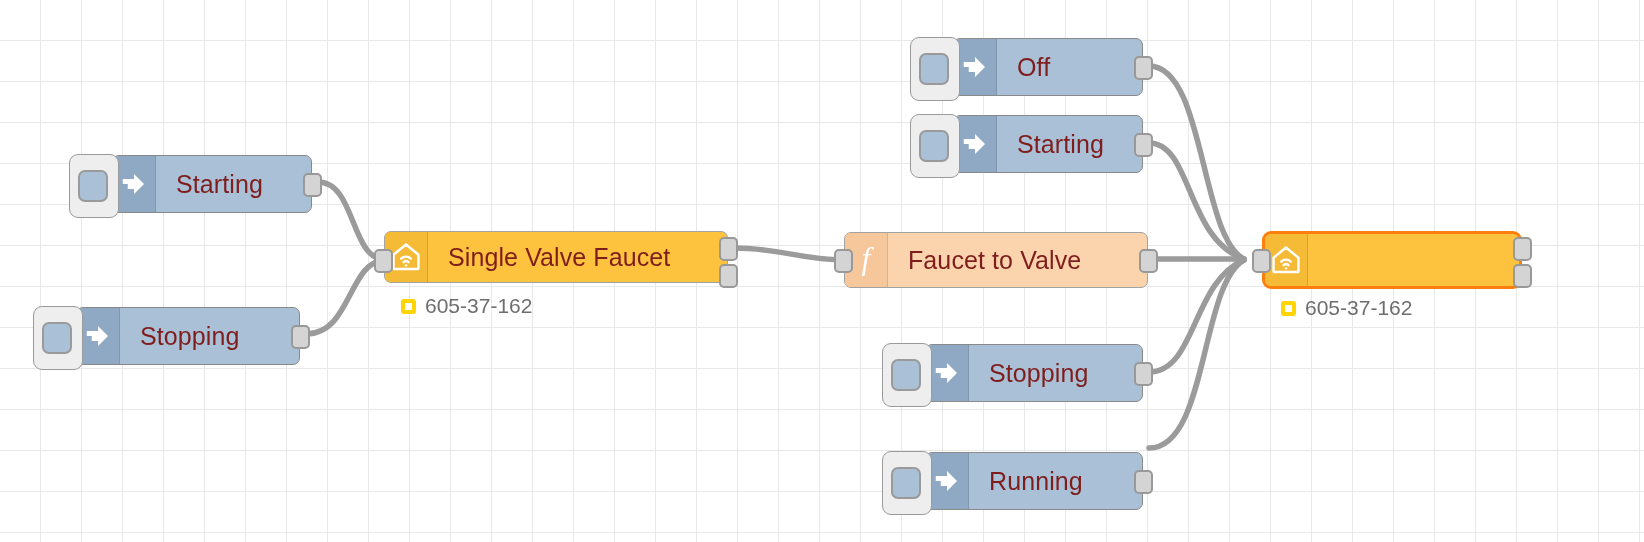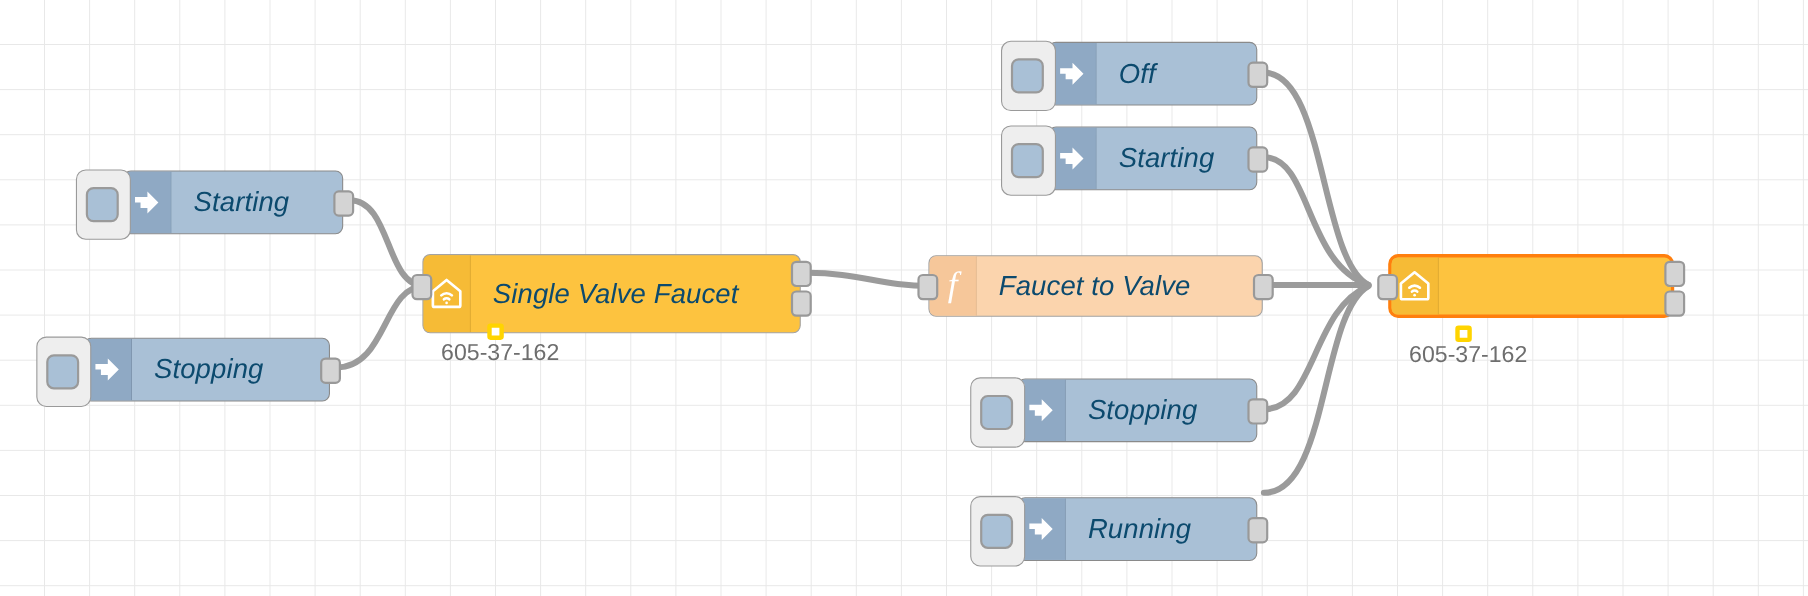--- a/index.html
+++ b/index.html
@@ -46,23 +46,22 @@
     border-right: 1px solid rgba(0,0,0,0.10);
     border-top-left-radius: 6px;
     border-bottom-left-radius: 6px;
   }
   .node-label {
     flex: 1 1 auto;
     display: flex;
     align-items: center;
     padding-left: 20px;
     padding-right: 14px;
-    font-style: italic;
     font-size: 25px;
-    color: #0c4a6e;
+    color: #7f1d1d;
     white-space: nowrap;
     letter-spacing: 0.1px;
   }
   
   .node-inject {
     background: #a9c0d6;
     border-color: #8a8a8a;
   }
   .node-inject .node-icon {
     background: #8fa9c4;
@@ -127,21 +126,20 @@
   .port-out { right: -11px; }
   
   .node-status {
     position: absolute;
     display: flex;
     align-items: center;
     font-size: 21px;
     color: #6e6e6e;
     white-space: nowrap;
     font-style: normal;
-    flex-direction: column;
   }
   .status-dot {
     width: 15px;
     height: 15px;
     box-sizing: border-box;
     border: 4px solid #ffd400;
     background: #ffffff;
     border-radius: 3px;
     margin-right: 9px;
   }
@@ -192,21 +190,21 @@
     </div>
     <div class="node-icon">
       <svg class="ic" width="30" height="30" viewBox="0 0 24 24" fill="#ffffff">
         <path d="M3 8h9V4l8 8-8 8v-4H7v-4H3z"></path>
       </svg>
     </div>
     <div class="node-label">Stopping</div>
     <div class="port port-out" style="top:17px;"></div>
   </div>
 
-  <div class="node node-ha" style="left:384px; top:231px; width:344px; height:72px;">
+  <div class="node node-ha" style="left:384px; top:231px; width:344px; height:52px;">
     <div class="node-icon">
       <svg class="ic" width="34" height="34" viewBox="0 0 24 24" fill="none" stroke="#ffffff" stroke-width="1.7" stroke-linecap="round" stroke-linejoin="round">
         <path d="M3.2 10.4 12 3.2l8.8 7.2v9.1a1 1 0 0 1-1 1H4.2a1 1 0 0 1-1-1z"></path>
         <path d="M8.6 13.1a4.9 4.9 0 0 1 6.8 0"></path>
         <path d="M10.3 15.6a2.5 2.5 0 0 1 3.4 0"></path>
         <circle cx="12" cy="17.9" r="0.85" fill="#ffffff" stroke="none"></circle>
       </svg>
     </div>
     <div class="node-label">Single Valve Faucet</div>
     <div class="port port-in" style="top:17px;"></div>

